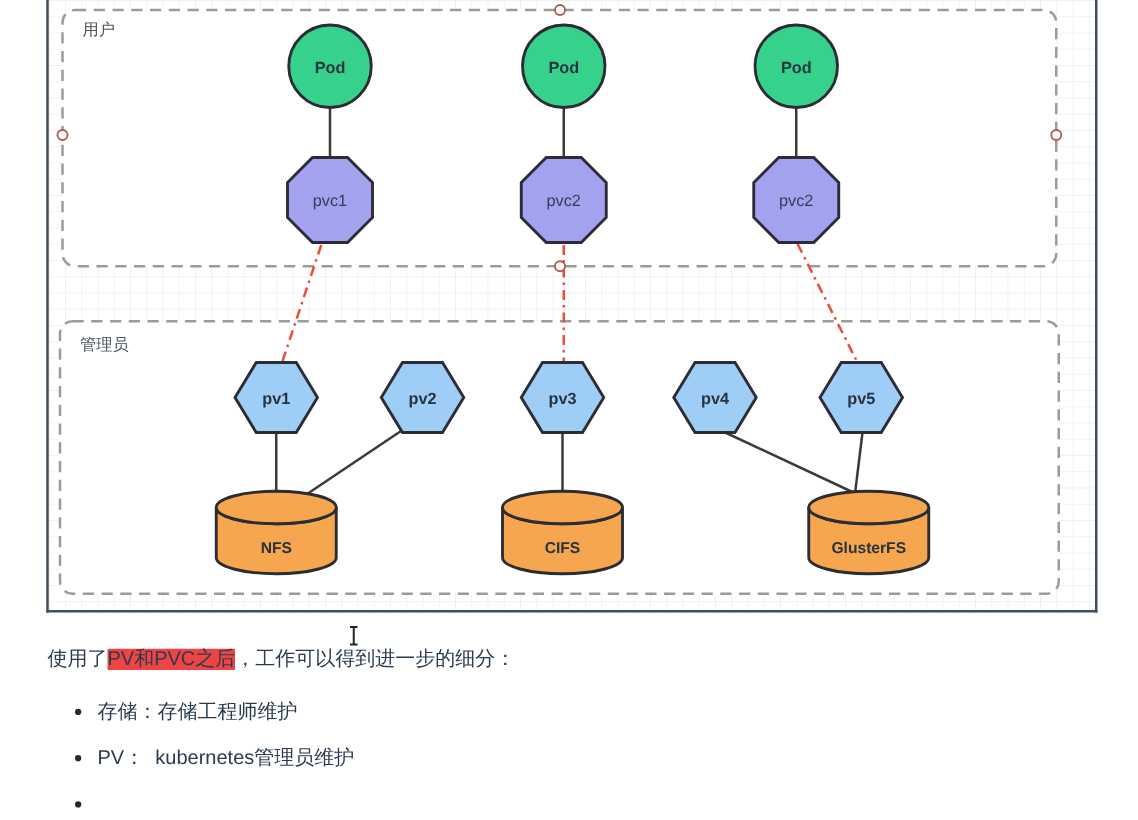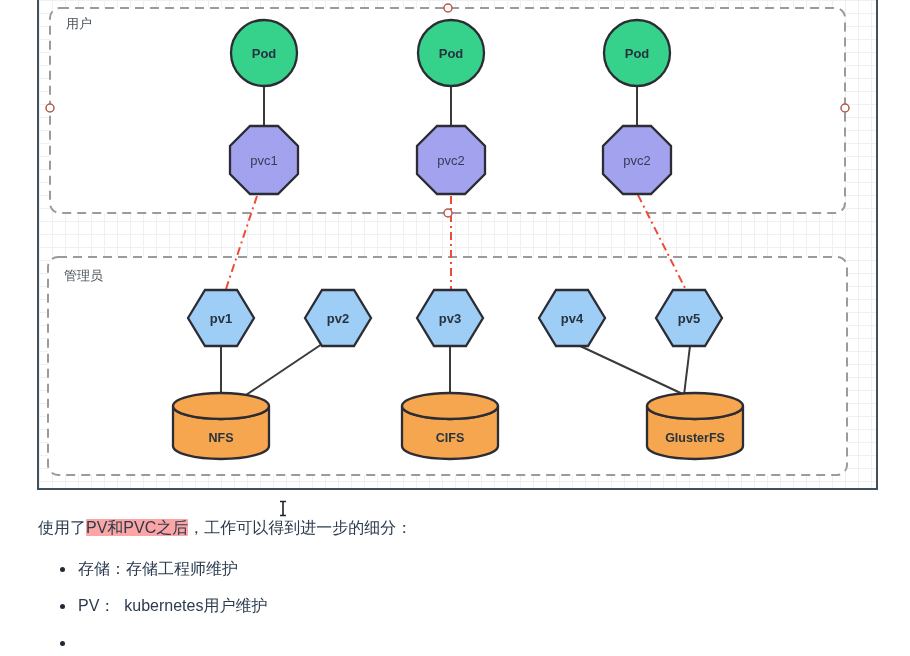--- a/index.html
+++ b/index.html
@@ -114,31 +114,31 @@
   <path class="node-shape" d="M647,406 v40 a48,13 0 0 0 96,0 v-40 a48,13 0 0 1 -96,0 z" fill="#f5a64e"></path>
   <ellipse class="node-shape" cx="695" cy="406" rx="48" ry="13" fill="#f5a64e"></ellipse>
   <text class="node-label storage-label" x="695" y="442">GlusterFS</text>
 
   <circle class="anchor-dot" cx="448" cy="8" r="4"></circle>
   <circle class="anchor-dot" cx="448" cy="213" r="4"></circle>
   <circle class="anchor-dot" cx="50" cy="108" r="4"></circle>
   <circle class="anchor-dot" cx="845" cy="108" r="4"></circle>
 </svg>
 
-<p class="paragraph"><span>使用了</span><span class="hl" style="background:#fca5a5">PV和PVC之后</span><span>，工作可以得到进一步的细分：</span></p>
+<p class="paragraph"><span>使用了</span><span class="hl" style="background:#ef4444">PV和PVC之后</span><span>，工作可以得到进一步的细分：</span></p>
 
 <svg class="text-cursor" viewBox="0 0 10 17">
   <path d="M2 1.5 H8 M5 1.5 V15.5 M2 15.5 H8" stroke="#1c242c" stroke-width="1.6" fill="none"></path>
 </svg>
 
 <ul class="bullet-list">
   <li>
     <span class="dot"></span>
     <span class="bullet-text">存储：存储工程师维护</span>
   </li>
   <li>
     <span class="dot"></span>
-    <span class="bullet-text">PV：  kubernetes用户维护</span>
+    <span class="bullet-text">PV：  kubernetes管理员维护</span>
   </li>
   <li>
     <span class="dot"></span>
   </li>
 </ul>
 
 </body></html>

